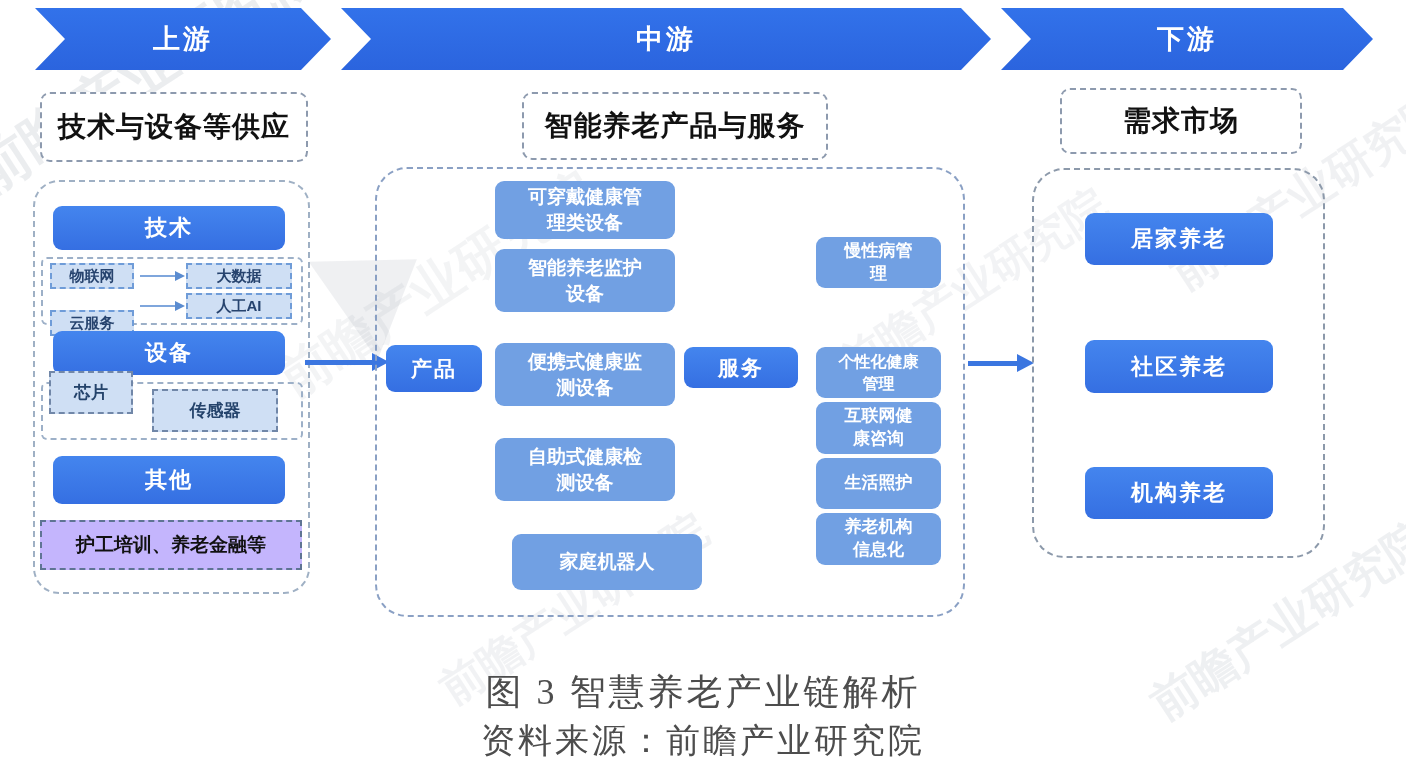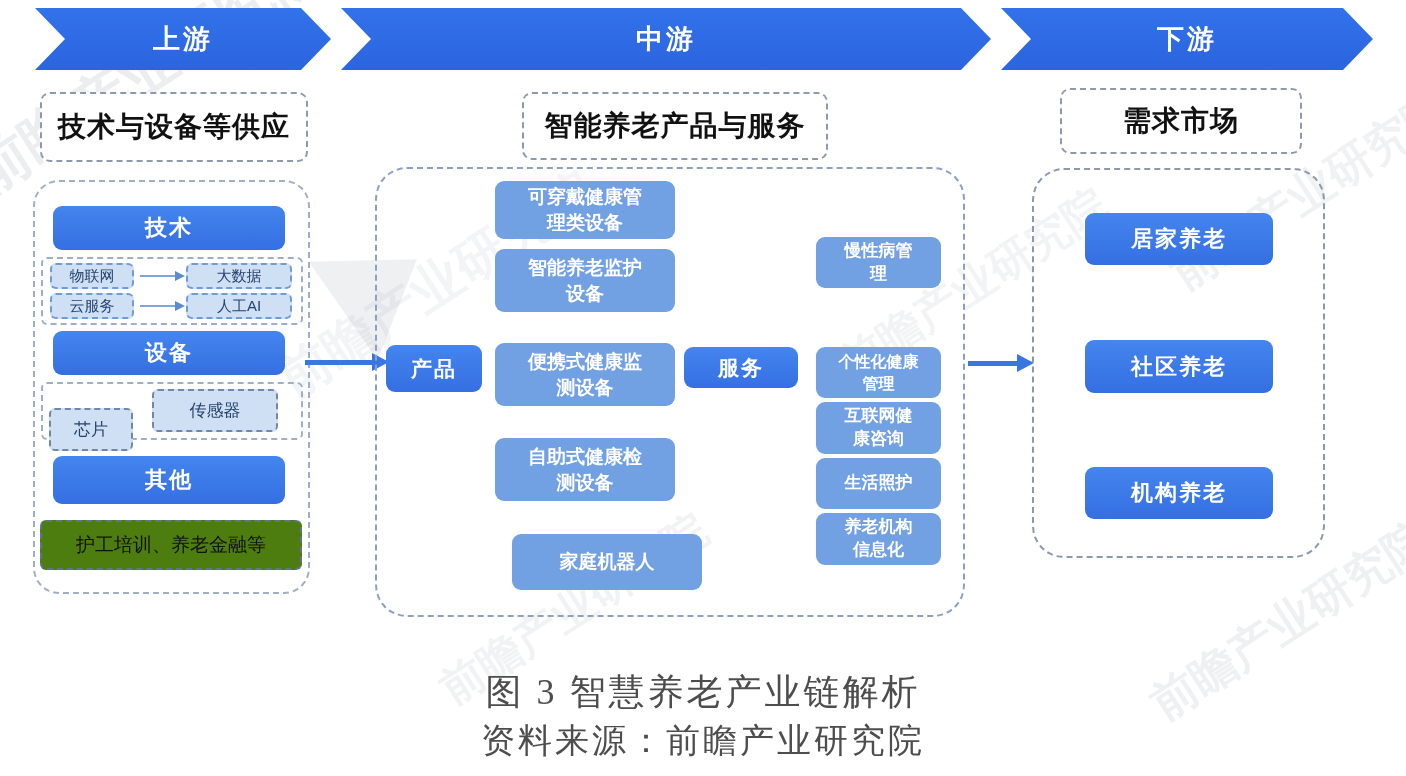--- a/index.html
+++ b/index.html
@@ -36,23 +36,23 @@
   
   .med-box {
     position:absolute; background:#71a0e3; border-radius:9px;
     display:flex; align-items:center; justify-content:center; text-align:center;
     color:#fff; font-size:19px; font-weight:bold; line-height:1.35; white-space:pre-line;
   }
   .med-box.small { font-size:16px; }
 
   
   .lite-box {
-    position:absolute; background:#cfdff4; border:2px dashed #6f9cd8; border-radius:6px;
+    position:absolute; background:#cfdff4; border:2px dashed #6f9cd8; border-radius:0;
     display:flex; align-items:center; justify-content:center;
-    color:#26436e; font-size:15px; font-weight:normal;
+    color:#26436e; font-size:15px; font-weight:bold;
   }
   .lite-box.gray-border { border-color:#7187a8; color:#24436b; font-size:17px; }
 
   .group-dashed { position:absolute; border:2px dashed #9db0c8; border-radius:6px; }
 
   
   .harrow { position:absolute; height:5px; background:#3b76e0; }
   .harrow::after {
     content:""; position:absolute; right:-16px; top:-7px;
     border-left:17px solid #3b76e0; border-top:9.5px solid transparent; border-bottom:9.5px solid transparent;
@@ -106,34 +106,34 @@
   <div class="container-box" style="left:33px; top:180px; width:277px; height:414px;"></div>
 
   <div class="solid-hdr" style="left:53px; top:206px; width:232px; height:44px;">技术</div>
 
   <div class="group-dashed" style="left:41px; top:257px; width:262px; height:68px;"></div>
 
   <div class="lite-box" style="left:50px; top:263px; width:84px; height:26px;">物联网</div>
   <div class="sarrow" style="left:140px; top:275px; width:36px;"></div>
   <div class="lite-box" style="left:186px; top:263px; width:106px; height:26px;">大数据</div>
 
-  <div class="lite-box" style="left:50px; top:293px; width:84px; height:26px;">云服务</div>
+  <div class="lite-box" style="left:50px; top:310px; width:84px; height:26px;">云服务</div>
   <div class="sarrow" style="left:140px; top:305px; width:36px;"></div>
   <div class="lite-box" style="left:186px; top:293px; width:106px; height:26px;">人工AI</div>
 
   <div class="solid-hdr" style="left:53px; top:331px; width:232px; height:44px;">设备</div>
 
   <div class="group-dashed" style="left:41px; top:382px; width:262px; height:58px;"></div>
 
-  <div class="lite-box gray-border" style="left:49px; top:408px; width:84px; height:43px;">芯片</div>
+  <div class="lite-box gray-border" style="left:49px; top:371px; width:84px; height:43px;">芯片</div>
   <div class="lite-box gray-border" style="left:152px; top:389px; width:126px; height:43px;">传感器</div>
 
   <div class="solid-hdr" style="left:53px; top:456px; width:232px; height:48px;">其他</div>
 
-  <div class="lite-box gray-border" style="left:40px; top:520px; width:262px; height:50px; font-size:19px; color:#111; border-color:#5f7494; background:#4d7c0f;">护工培训、养老金融等</div>
+  <div class="lite-box gray-border" style="left:40px; top:520px; width:262px; height:50px; font-size:19px; color:#111; border-color:#5f7494; background:#c4b5fd;">护工培训、养老金融等</div>
 
   <div class="harrow" style="left:305px; top:360px; width:68px;"></div>
 
   <div class="title-box" style="left:522px; top:92px; width:306px; height:68px;">智能养老产品与服务</div>
 
   <div class="container-box" style="left:375px; top:167px; width:590px; height:450px; border-radius:32px; border-color:#8aa0c4;"></div>
 
   <div class="solid-hdr" style="left:386px; top:345px; width:96px; height:47px; font-size:21px;">产品</div>
 
   <div class="med-box" style="left:495px; top:181px; width:180px; height:58px;">可穿戴健康管

